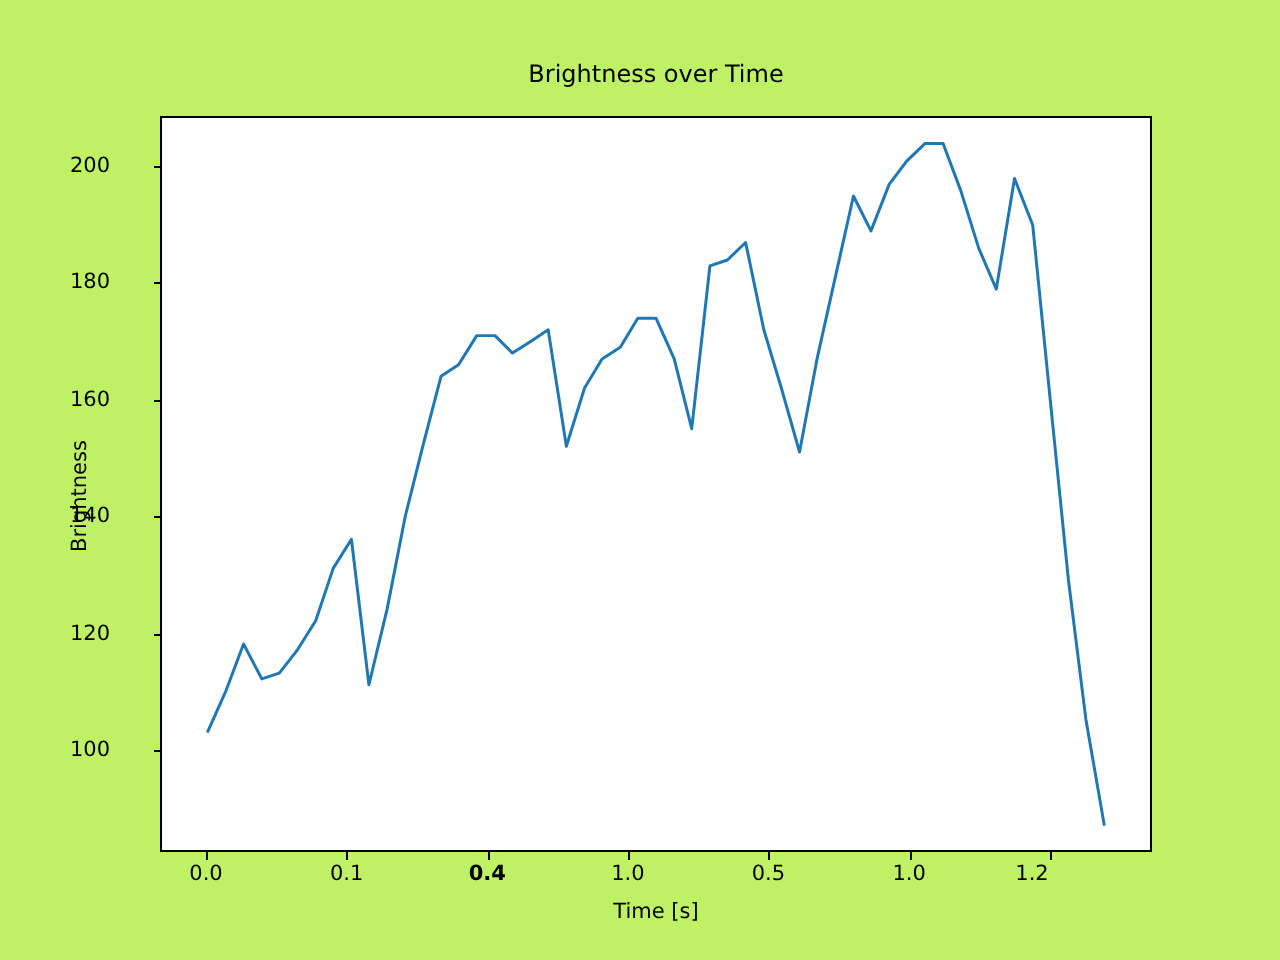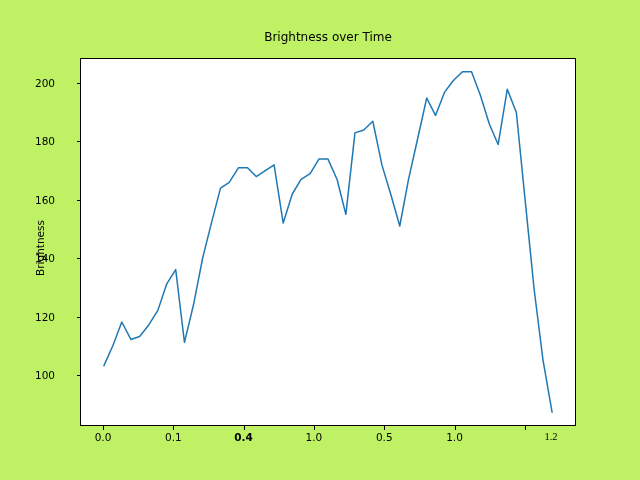--- a/index.html
+++ b/index.html
@@ -103,20 +103,21 @@
   }
 </style>
 </head>
 <body>
 
 <div id="figure">
 
   <div id="chart-title">Brightness over Time</div>
 
   <div id="ylabel">Brightness</div>
+  <div id="xlabel">Time [s]</div>
 
   <div id="ytick-labels">
       <div class="ytick-label" style="top: 375.1px;">100</div>
       <div class="ytick-label" style="top: 316.595px;">120</div>
       <div class="ytick-label" style="top: 258.089px;">140</div>
       <div class="ytick-label" style="top: 199.583px;">160</div>
       <div class="ytick-label" style="top: 141.078px;">180</div>
       <div class="ytick-label" style="top: 82.5723px;">200</div>
     </div>
   <div id="ytick-marks">
@@ -127,21 +128,21 @@
       <div class="ytick-mark" style="top: 141.078px;"></div>
       <div class="ytick-mark" style="top: 82.5723px;"></div>
     </div>
   <div id="xtick-labels">
       <div class="xtick-label" style="left: 103.025px;">0.0</div>
       <div class="xtick-label" style="left: 173.33px;">0.1</div>
       <div class="xtick-label" style="left: 243.634px; font-weight: bold;">0.4</div>
       <div class="xtick-label" style="left: 313.939px;">1.0</div>
       <div class="xtick-label" style="left: 384.244px;">0.5</div>
       <div class="xtick-label" style="left: 454.549px;">1.0</div>
-      <div class="xtick-label" style="left: 551px; font-family: Liberation Serif, serif;">1.2</div>
+      <div class="xtick-label" style="left: 516px;">1.2</div>
     </div>
   <div id="xtick-marks">
       <div class="xtick-mark" style="left: 103.025px;"></div>
       <div class="xtick-mark" style="left: 173.33px;"></div>
       <div class="xtick-mark" style="left: 243.634px;"></div>
       <div class="xtick-mark" style="left: 313.939px;"></div>
       <div class="xtick-mark" style="left: 384.244px;"></div>
       <div class="xtick-mark" style="left: 454.549px;"></div>
       <div class="xtick-mark" style="left: 524.853px;"></div>
     </div>

